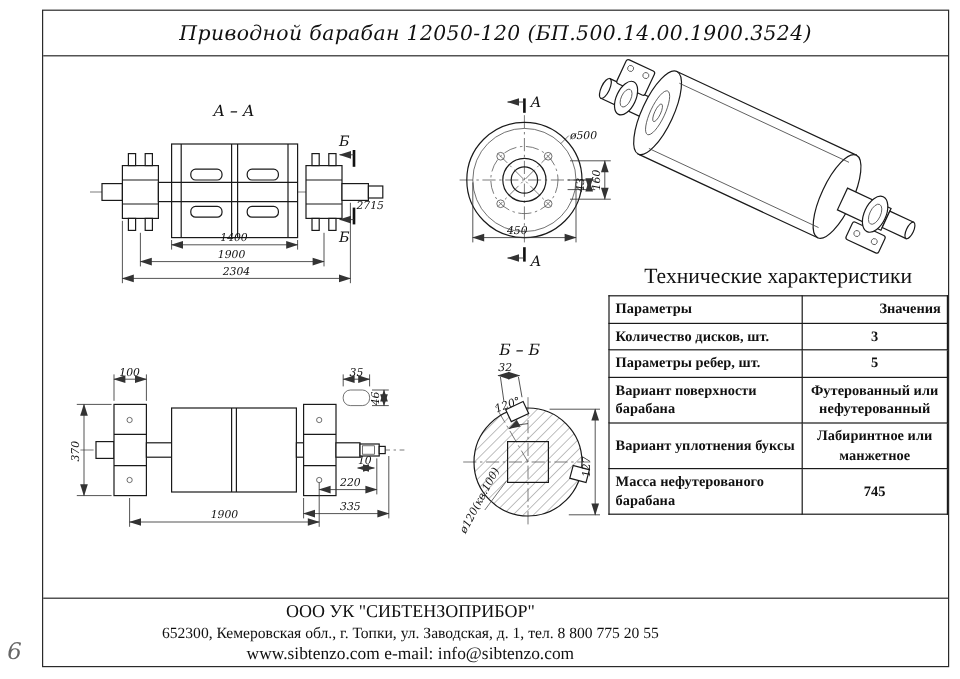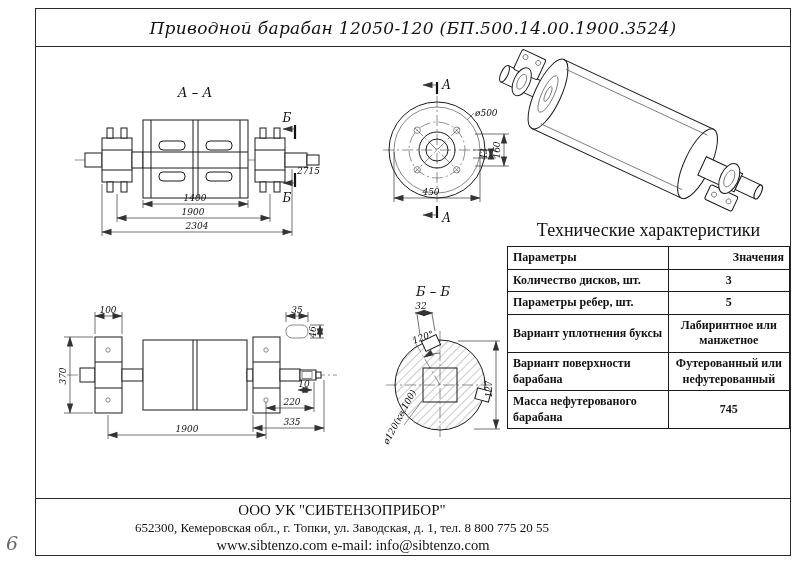--- a/index.html
+++ b/index.html
@@ -23,21 +23,21 @@
   .spec-title{font-size:18px;text-align:center;margin-bottom:5px}
   table.specs{border-collapse:collapse;width:100%;table-layout:fixed}
   .specs th,.specs td{border:1px solid #1a1a1a;font-size:12px;font-weight:bold;padding:3px 5px;line-height:1.3;vertical-align:middle}
   .specs th:first-child{width:57%;text-align:left}
   .specs th:last-child{text-align:right}
   .specs td:first-child{text-align:left}
   .specs td:last-child{text-align:center}
   .footer{position:absolute;left:36px;top:498px;width:754px;height:57px;border-top:1.2px solid #2a2a2a}
   .f-company{position:absolute;left:0;top:3px;width:612px;text-align:center;font-size:15px}
   .f-address{position:absolute;left:0;top:21px;width:612px;text-align:center;font-size:13px}
-  .f-contacts{position:absolute;left:11px;top:38px;width:612px;text-align:center;font-size:14.5px}
+  .f-contacts{position:absolute;left:0;top:38px;width:612px;text-align:center;font-size:14.5px}
   .logo{position:absolute;left:612px;top:2px;width:142px;height:54px}
   .logo-text{font:italic 900 25px "Liberation Sans",sans-serif;fill:#1d4e9e}
   .logo-tagline{font:8px "Liberation Sans",sans-serif;fill:#969696;letter-spacing:.3px}
   .corner-mark{position:absolute;left:6px;top:532px;font:italic 19px "DejaVu Serif",serif;color:#666}
 </style>
 </head>
 <body>
 
 <div id="page">
   <div class="frame"></div>
@@ -294,26 +294,26 @@
       <tbody>
         <tr>
             <td>Количество дисков, шт.</td>
             <td>3</td>
           </tr>
         <tr>
             <td>Параметры ребер, шт.</td>
             <td>5</td>
           </tr>
         <tr>
+            <td>Вариант поверхности барабана</td>
+            <td>Футерованный или нефутерованный</td>
+          </tr>
+        <tr>
             <td>Вариант уплотнения буксы</td>
             <td>Лабиринтное или манжетное</td>
-          </tr>
-        <tr>
-            <td>Вариант поверхности барабана</td>
-            <td>Футерованный или нефутерованный</td>
           </tr>
         <tr>
             <td>Масса нефутерованого барабана</td>
             <td>745</td>
           </tr>
       </tbody>
     </table>
   </div>
 
   <div class="footer">

